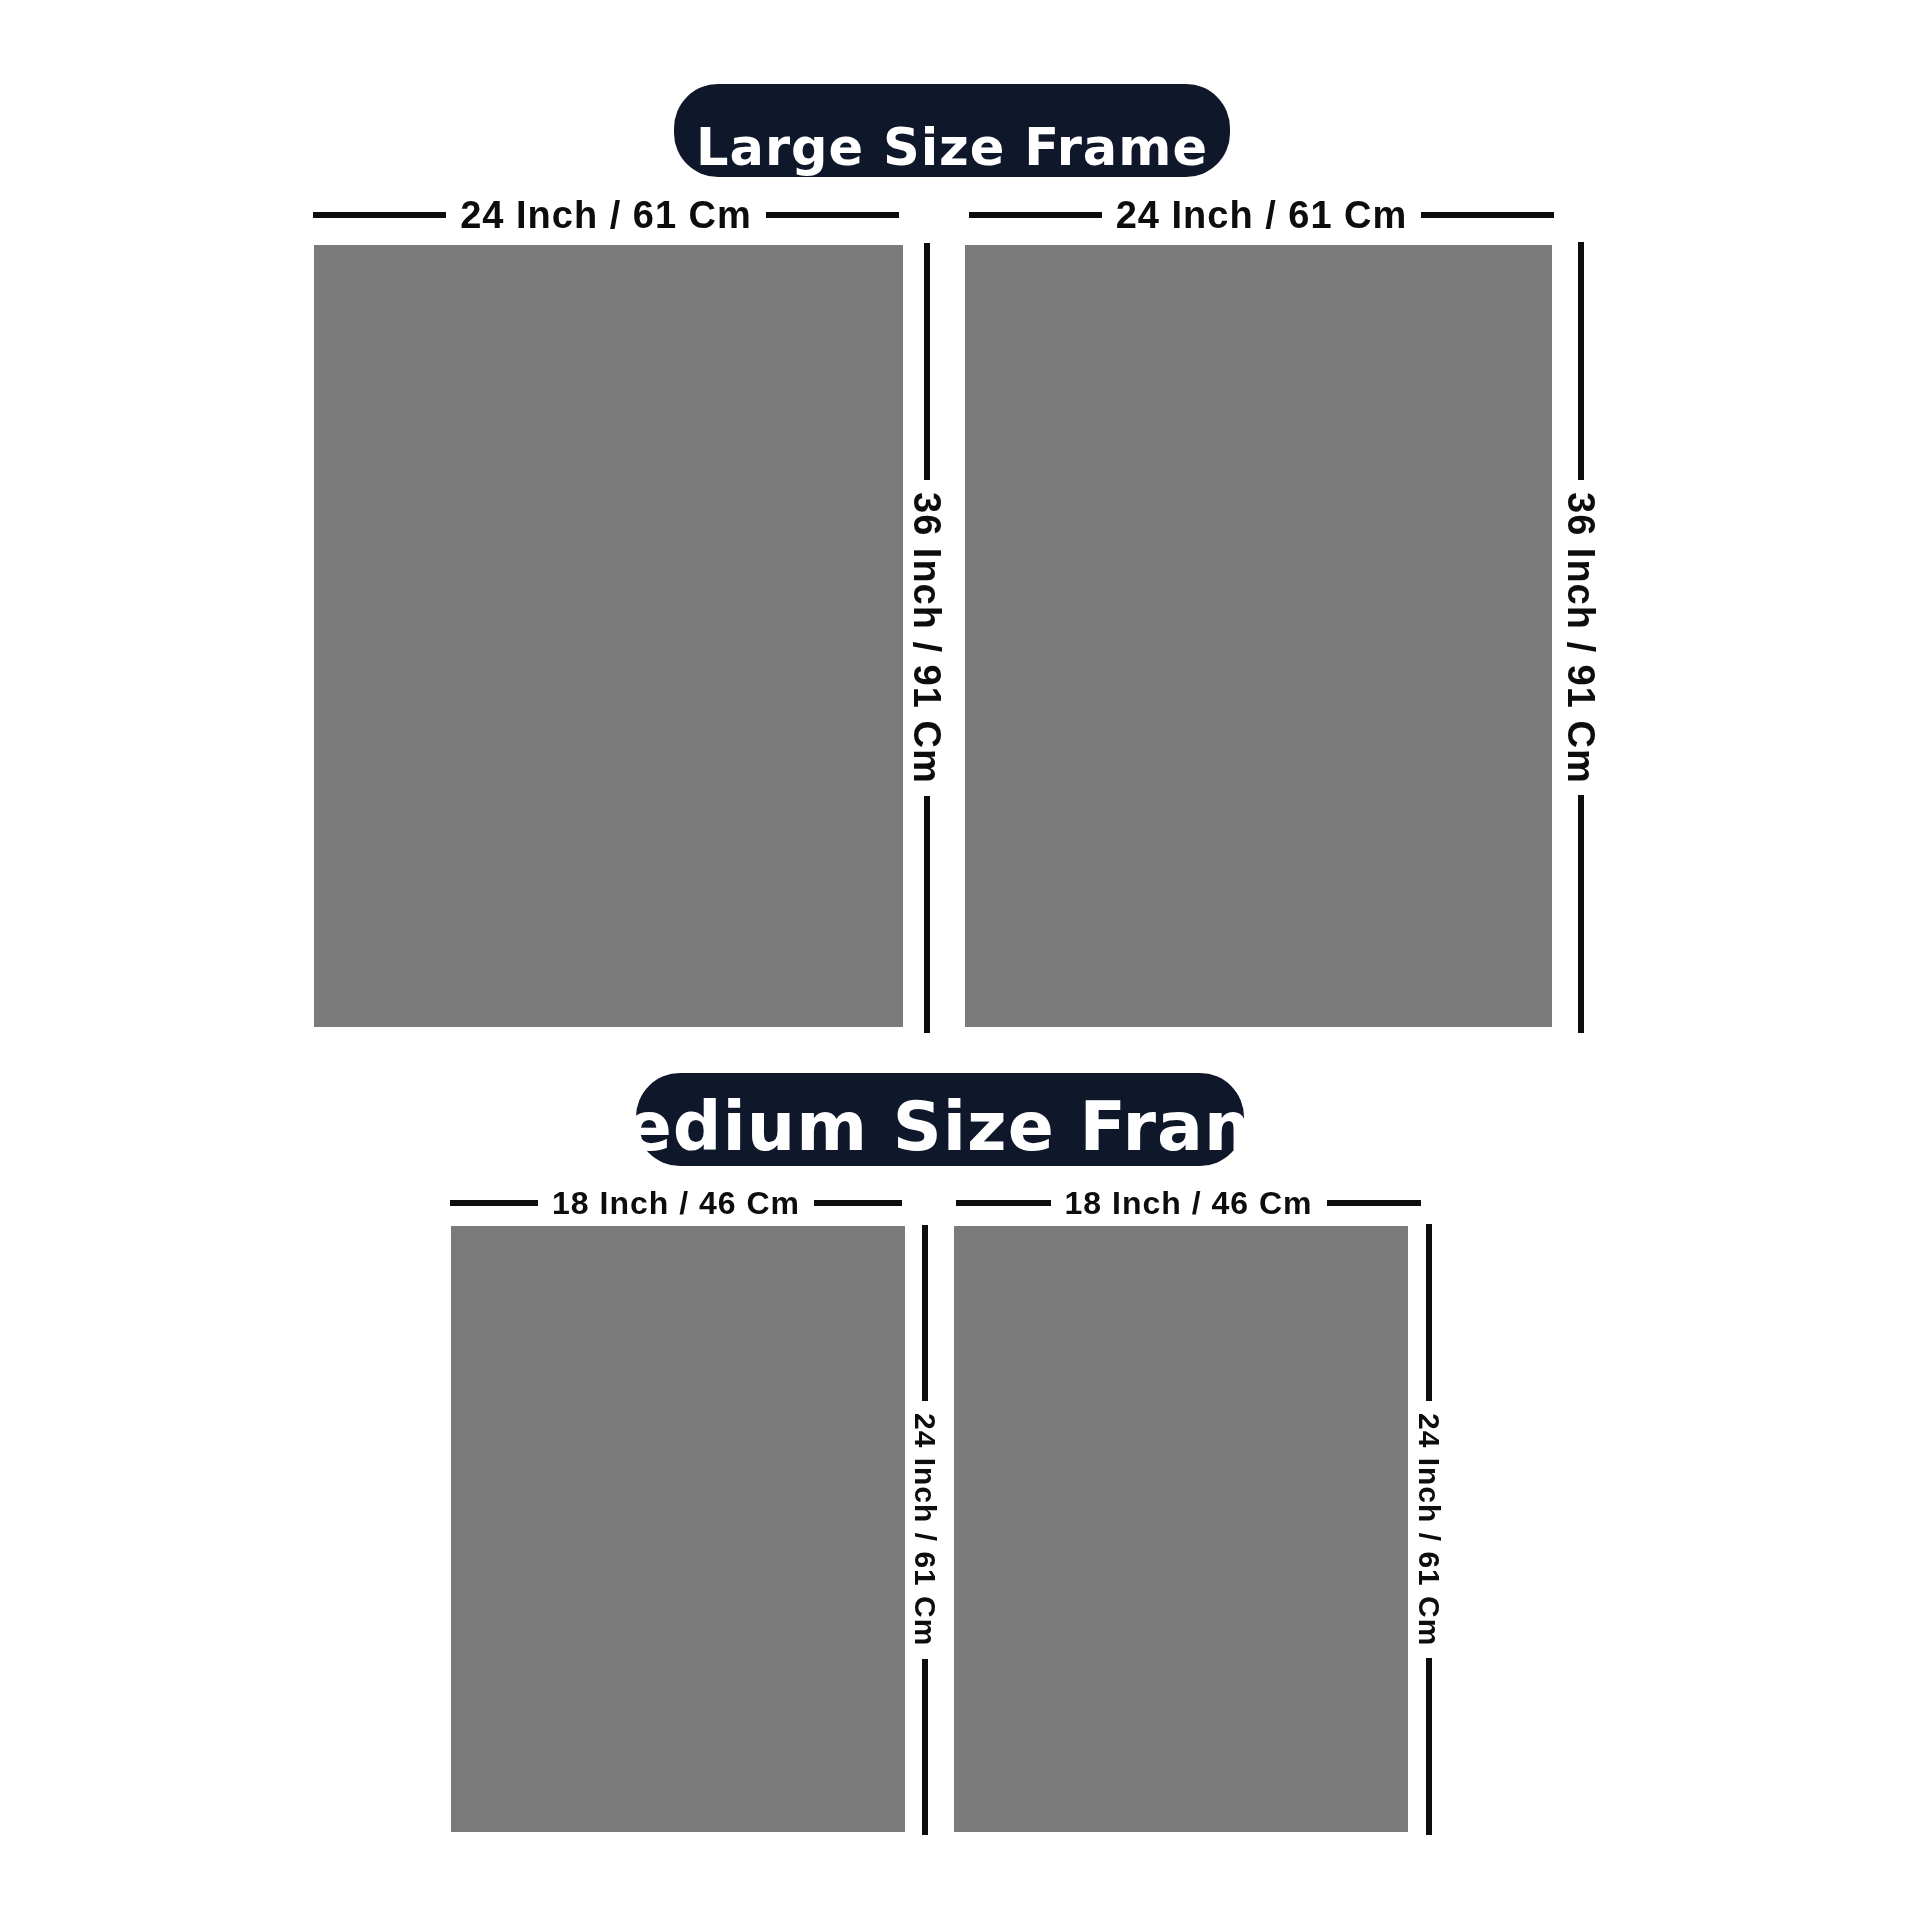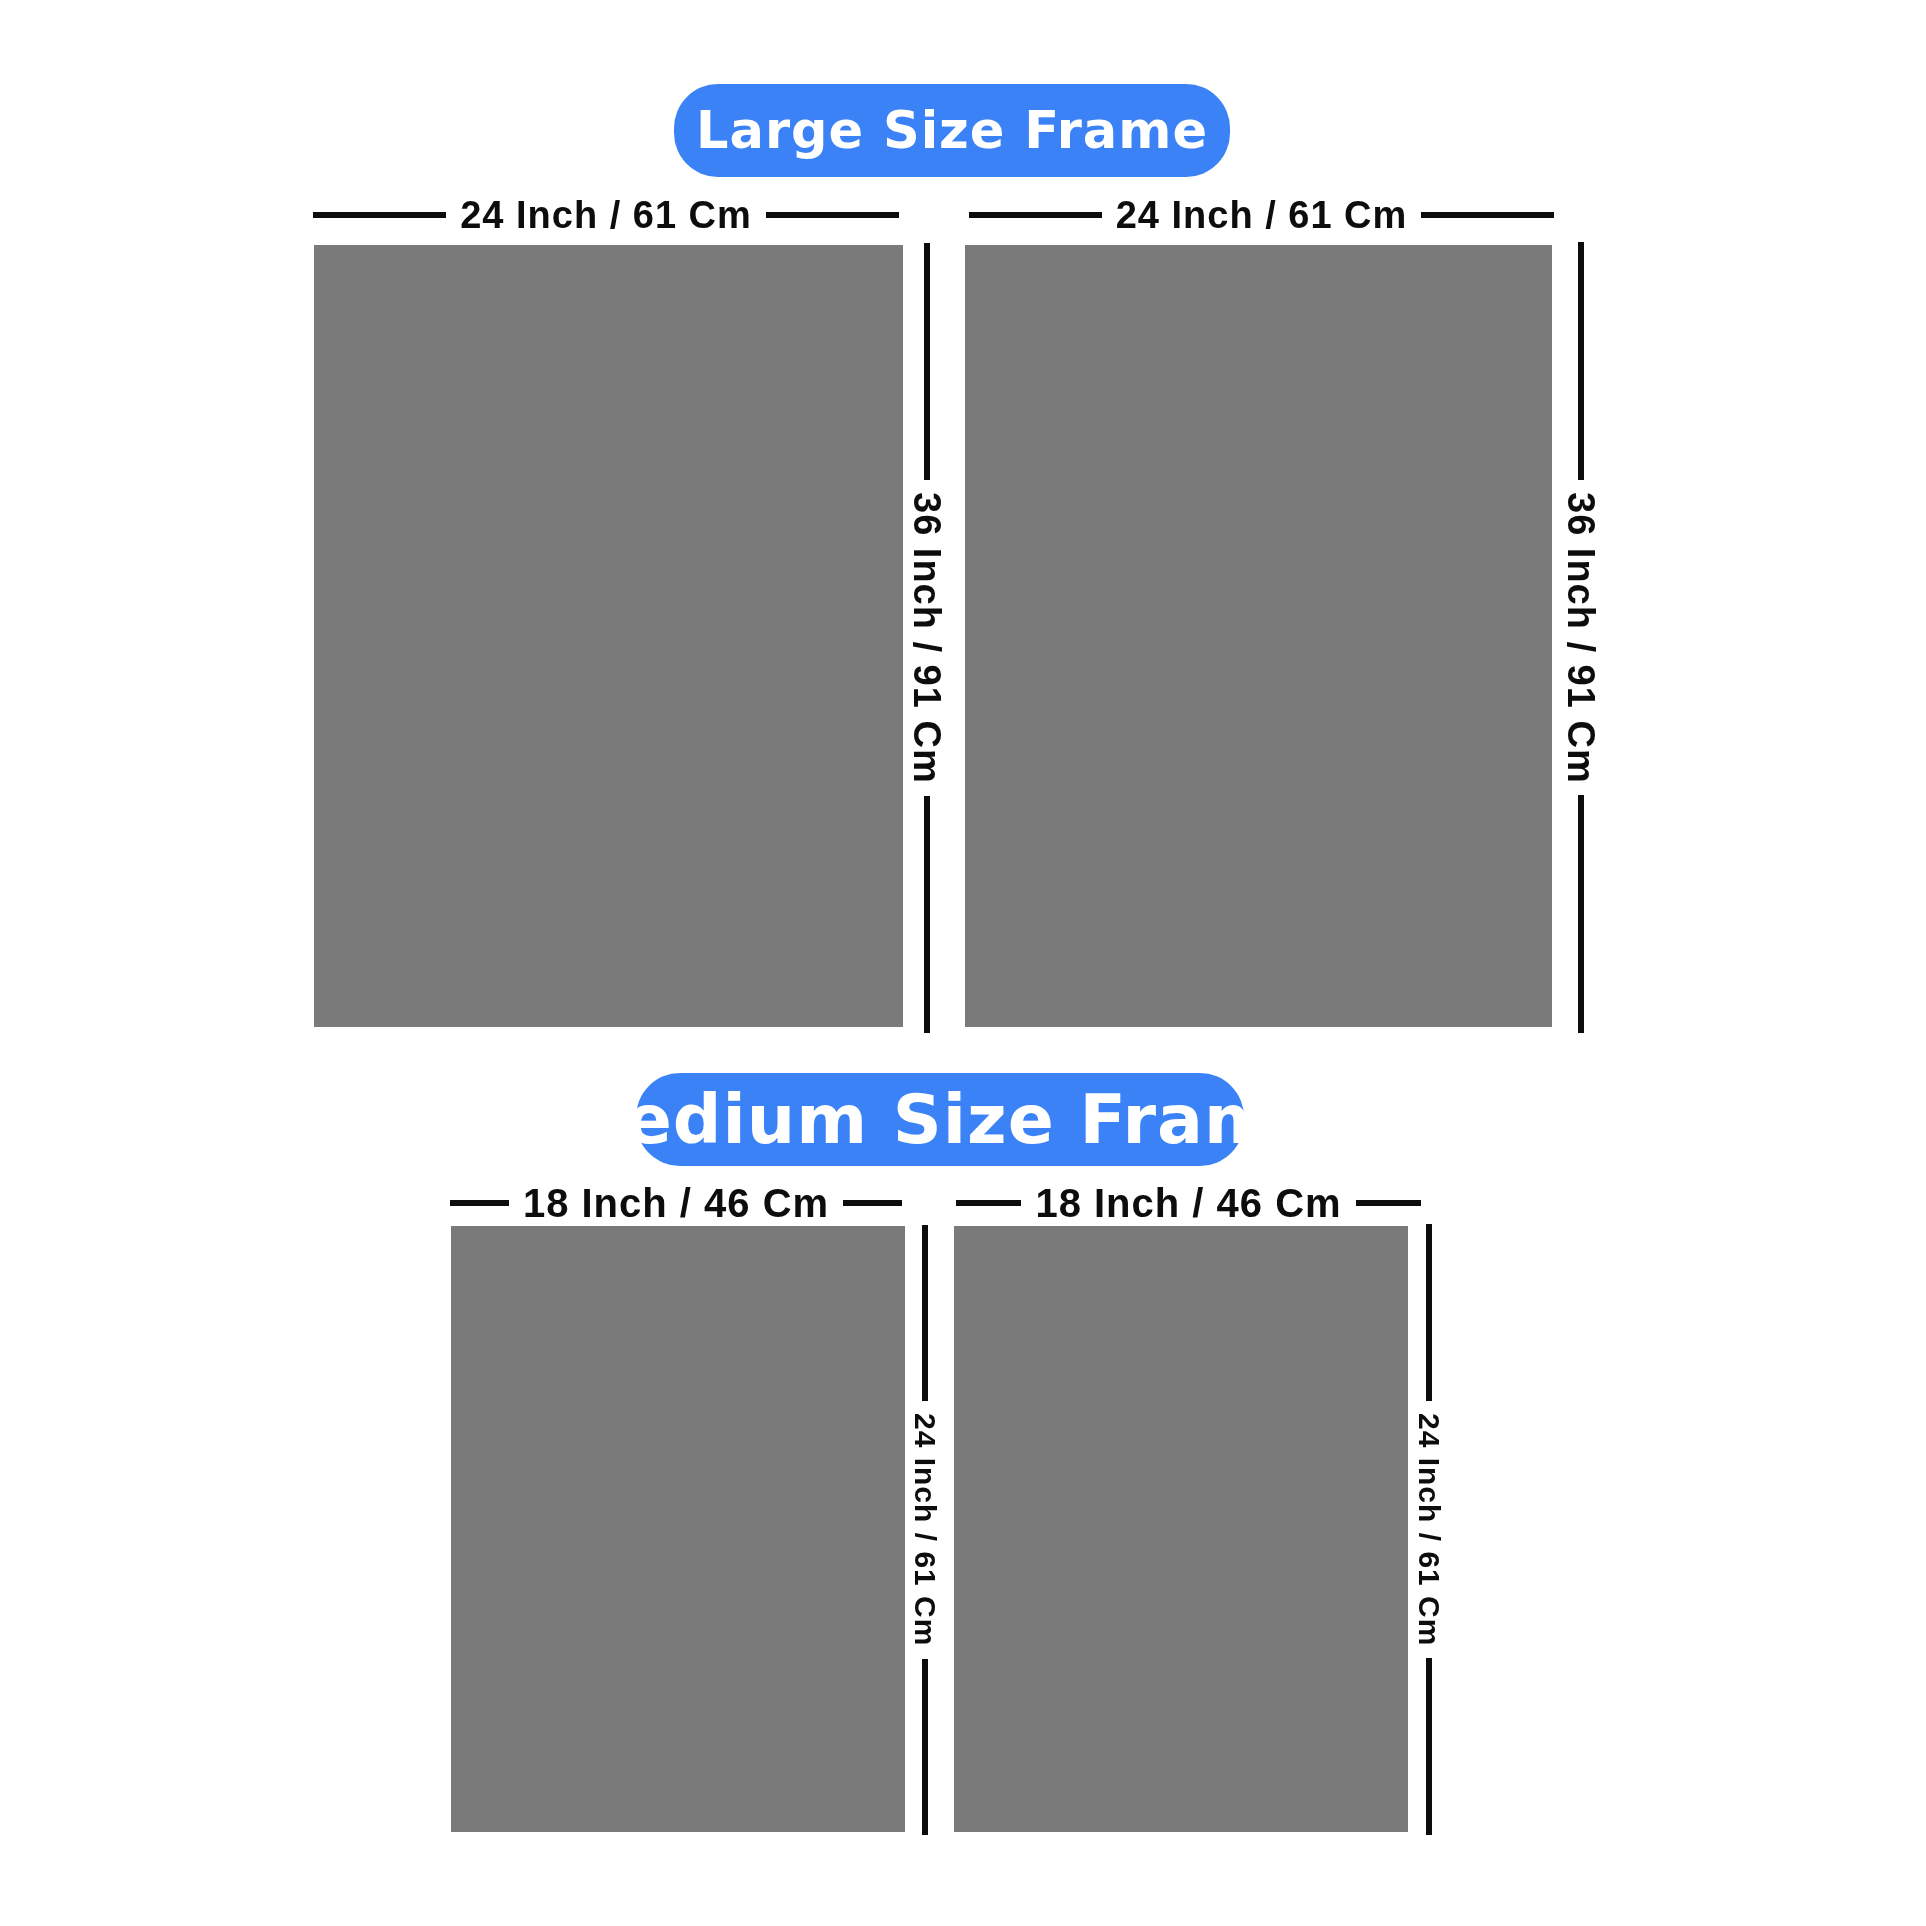--- a/index.html
+++ b/index.html
@@ -6,23 +6,23 @@
   .canvas{
     position:relative;
     width:1927px;height:1927px;
     background:#ffffff;
     font-family:"Liberation Sans", sans-serif;
     overflow:hidden;
   }
   
   .badge{
     position:absolute;
-    background:#3b82f6;
+    background:#0f172a;
     border-radius:44px;
-    display:flex;align-items:center;justify-content:center;
+    display:flex;align-items:flex-end;justify-content:center;
   }
   .badge-label{
     color:#ffffff;
     font-family:"DejaVu Sans", sans-serif;
     font-weight:bold;
     white-space:nowrap;
     letter-spacing:1px;
   }
   .badge-large{left:674px;top:84px;width:556px;height:93px;}
   .badge-large .badge-label{font-size:51px;}
@@ -33,21 +33,21 @@
   .hdim{
     position:absolute;
     display:flex;align-items:center;
     gap:14px;
   }
   .hline{flex:1;height:6px;background:#0d0d0d;}
   .hdim-text{
     font-weight:bold;color:#0d0d0d;white-space:nowrap;letter-spacing:1px;
   }
   .hdim-large .hdim-text{font-size:38px;}
-  .hdim-medium .hdim-text{font-size:40px;text-align:center;}
+  .hdim-medium .hdim-text{font-size:32px;text-align:center;}
   .hdim-large-left {left:313px;top:195px;width:586px;height:40px;}
   .hdim-large-right{left:969px;top:195px;width:585px;height:40px;}
   .hdim-medium-left {left:450px;top:1184px;width:452px;height:38px;}
   .hdim-medium-right{left:956px;top:1184px;width:465px;height:38px;}
 
   
   .frame-rect{position:absolute;background:#7a7a7a;}
   .rect-large-left {left:314px;top:245px;width:589px;height:782px;}
   .rect-large-right{left:965px;top:245px;width:587px;height:782px;}
   .rect-medium-left {left:451px;top:1226px;width:454px;height:606px;}

